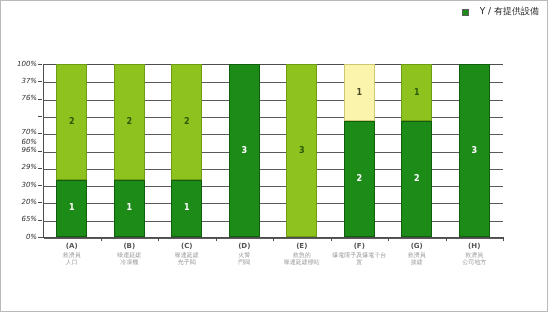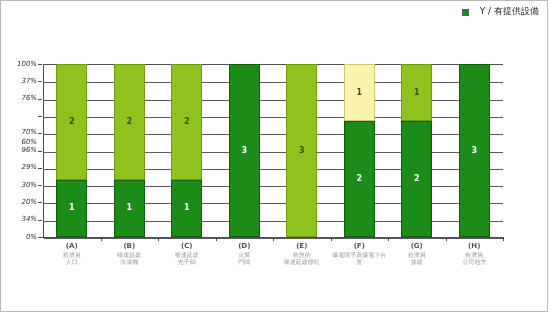--- a/index.html
+++ b/index.html
@@ -130,21 +130,21 @@
       <div class="ylabel" style="top: 138px;">60%</div>
       <div class="ytick" style="top: 132.2px;"></div>
       <div class="ylabel" style="top: 146px;">96%</div>
       <div class="ytick" style="top: 149.5px;"></div>
       <div class="ylabel" style="top: 163.3px;">29%</div>
       <div class="ytick" style="top: 166.8px;"></div>
       <div class="ylabel" style="top: 180.6px; margin-left: 28px;">30%</div>
       <div class="ytick" style="top: 184.1px;"></div>
       <div class="ylabel" style="top: 197.9px;">20%</div>
       <div class="ytick" style="top: 201.4px;"></div>
-      <div class="ylabel" style="top: 215.2px;">34%</div>
+      <div class="ylabel" style="top: 215.2px;">65%</div>
       <div class="ytick" style="top: 218.7px;"></div>
       <div class="ylabel" style="top: 232.5px;">0%</div>
       <div class="ytick" style="top: 236px;"></div>
     </div>
 
   <div id="plot">
     <div id="gridlines">
         <div class="gridline" style="top: 17.3px;"></div>
         <div class="gridline" style="top: 34.6px;"></div>
         <div class="gridline" style="top: 51.9px;"></div>

